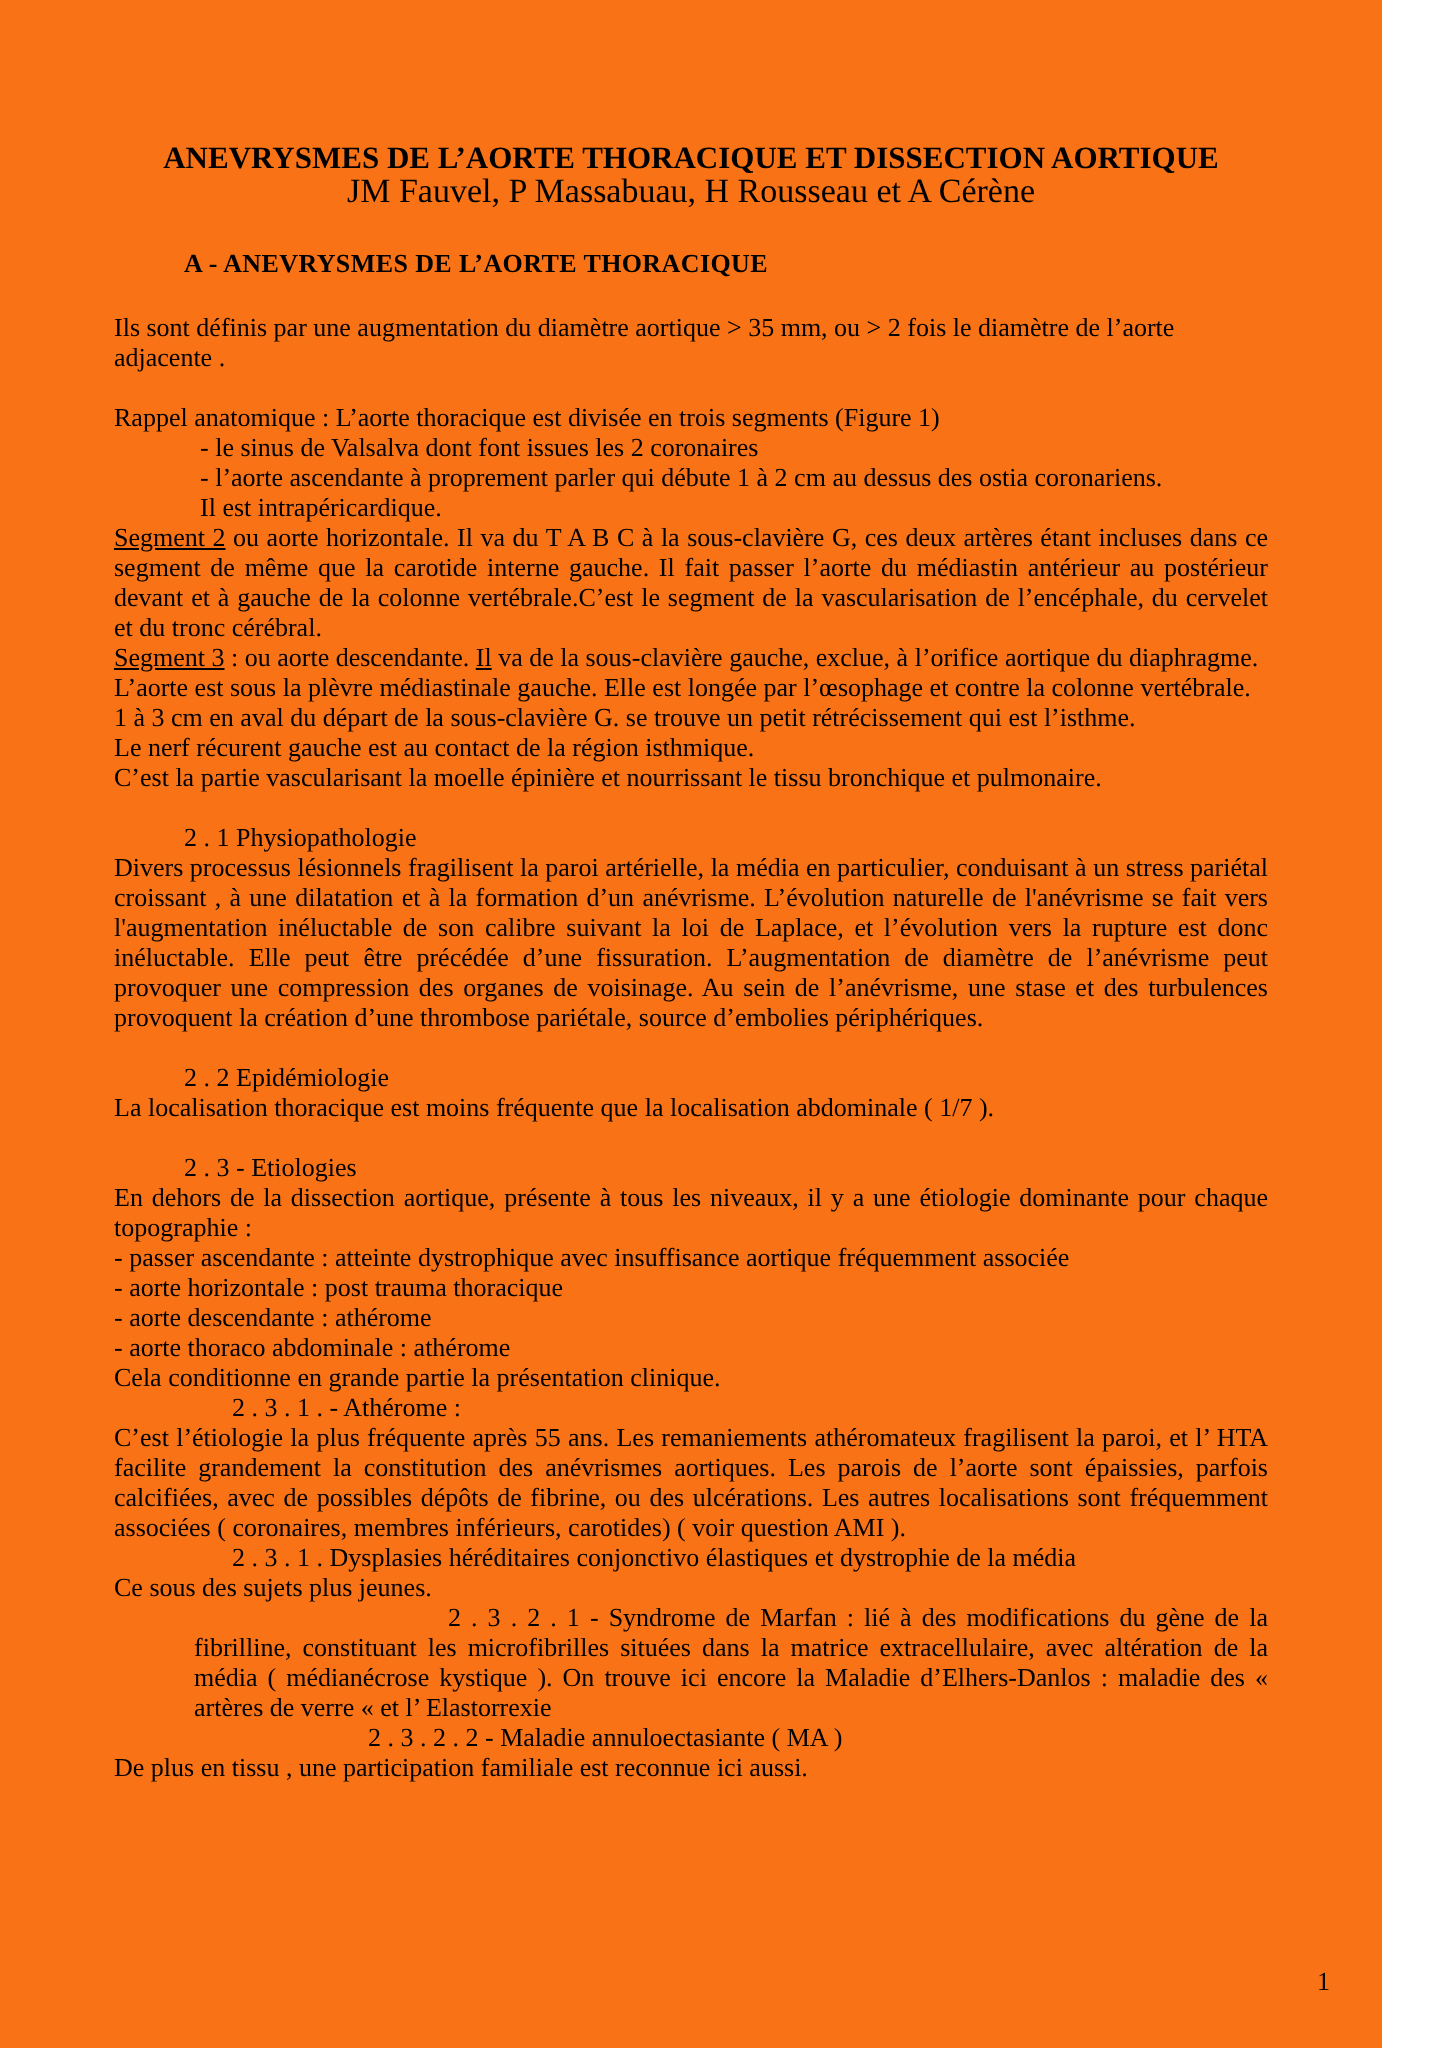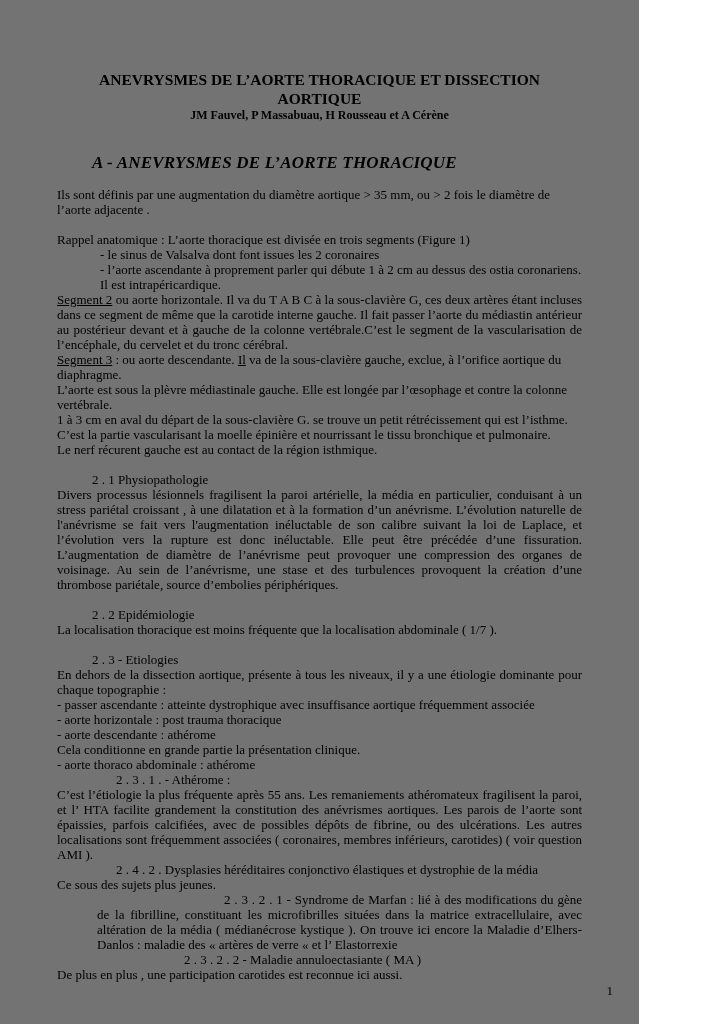--- a/index.html
+++ b/index.html
@@ -2,52 +2,51 @@
 <html><head>
 <meta charset="utf-8">
 <style>
   html, body {
     margin: 0;
     padding: 0;
     background: #ffffff;
   }
   .page {
     position: relative;
-    width: 639px;
+    width: 691px;
     height: 1024px;
-    background: #737373;
+    background: #f97316;
     overflow: hidden;
     color: #000000;
     font-family: "Liberation Serif", "DejaVu Serif", serif;
     font-size: 13px;
     line-height: 15px;
   }
   .content { margin: 0 57px; }
   p, h1, h2, h3, .line { margin: 0; padding: 0; font-size: inherit; line-height: inherit; }
   .doc-title {
     padding-top: 70px;
     text-align: center;
     font-weight: bold;
     font-size: 15.5px;
     line-height: 19px;
   }
   .authors {
     text-align: center;
-    font-size: 12px;
+    font-size: 17px;
     line-height: 14px;
-    font-weight: bold;
+    font-weight: normal;
   }
   .section-a {
-    margin-top: 31px;
+    margin-top: 19px;
     margin-left: 35px;
     font-weight: bold;
-    font-size: 17px;
+    font-size: 13px;
     line-height: 19px;
     letter-spacing: 0.2px;
-    font-style: italic;
   }
   .b { font-weight: bold; }
   .u { text-decoration: underline; }
   .mt1 { margin-top: 15px; }
   .just { text-align: justify; }
   .ind-dash { margin-left: 43px; }
   .ind1 { margin-left: 35px; }
   .ind2 { margin-left: 59px; }
   .ind3 { margin-left: 127px; }
   .marfan { text-indent: 127px; margin-left: 40px; }
@@ -72,47 +71,47 @@
 
     <div class="mt1">
       <div class="line">Rappel anatomique : L’aorte thoracique est divisée en trois segments (Figure 1)</div>
       <div class="line ind-dash">- le sinus de Valsalva dont font issues les 2 coronaires</div>
       <div class="line ind-dash">- l’aorte ascendante à proprement parler qui débute 1 à 2 cm au dessus des ostia coronariens.</div>
       <div class="line ind-dash">Il est intrapéricardique.</div>
       <p class="just"><span class="u">Segment 2</span><span> ou aorte horizontale. Il va du T A B C à la sous-clavière G, ces deux artères étant incluses dans ce segment de même que la carotide interne gauche. Il fait passer l’aorte du médiastin antérieur au postérieur devant et à gauche de la colonne vertébrale.C’est le segment de la vascularisation de l’encéphale, du cervelet et du tronc cérébral.</span></p>
       <p><span class="u">Segment 3</span><span> : ou aorte descendante. </span><span class="u">Il</span><span> va de la sous-clavière gauche, exclue, à l’orifice aortique du diaphragme.</span></p>
       <div class="line">L’aorte est sous la plèvre médiastinale gauche. Elle est longée par l’œsophage et contre la colonne vertébrale.</div>
       <div class="line">1 à 3 cm en aval du départ de la sous-clavière G. se trouve un petit rétrécissement qui est l’isthme.</div>
+      <div class="line">Le nerf récurent gauche est au contact de la région isthmique.</div>
       <div class="line">C’est la partie vascularisant la moelle épinière et nourrissant le tissu bronchique et pulmonaire.</div>
-      <div class="line">Le nerf récurent gauche est au contact de la région isthmique.</div>
     </div>
 
 
     <div class="line ind1 mt1">2 . 1 Physiopathologie</div>
     <p class="just">Divers processus lésionnels fragilisent la paroi artérielle, la média en particulier, conduisant à un stress pariétal croissant , à une dilatation et à la formation d’un anévrisme. L’évolution naturelle de l'anévrisme se fait vers l'augmentation inéluctable de son calibre suivant la loi de Laplace, et l’évolution vers la rupture est donc inéluctable. Elle peut être précédée d’une fissuration. L’augmentation de diamètre de l’anévrisme peut provoquer une compression des organes de voisinage. Au sein de l’anévrisme, une stase et des turbulences provoquent la création d’une thrombose pariétale, source d’embolies périphériques.</p>
 
     <div class="line ind1 mt1">2 . 2 Epidémiologie</div>
     <div class="line">La localisation thoracique est moins fréquente que la localisation abdominale ( 1/7 ).</div>
 
     <div class="line ind1 mt1">2 . 3  - Etiologies</div>
     <p class="just">En dehors de la dissection aortique, présente à tous les niveaux, il y a une étiologie dominante pour chaque topographie :</p>
     <div class="line">- passer ascendante : atteinte dystrophique avec insuffisance aortique fréquemment associée</div>
     <div class="line">- aorte horizontale :  post trauma thoracique</div>
     <div class="line">- aorte descendante : athérome</div>
+    <div class="line">- aorte thoraco abdominale : athérome</div>
     <div class="line">Cela conditionne en grande partie la présentation clinique.</div>
-    <div class="line">- aorte thoraco abdominale : athérome</div>
 
     <div class="line ind2">2 . 3 . 1 . - Athérome :</div>
     <p class="just">C’est l’étiologie la plus fréquente après 55 ans. Les remaniements athéromateux fragilisent la paroi, et l’ HTA facilite grandement la constitution des anévrismes aortiques. Les parois de l’aorte sont épaissies, parfois calcifiées, avec de possibles dépôts de fibrine, ou des ulcérations. Les autres localisations sont fréquemment associées ( coronaires, membres inférieurs, carotides) ( voir question AMI ).</p>
 
-    <div class="line ind2">2 . 4 . 2 .  Dysplasies héréditaires conjonctivo élastiques et dystrophie de la média</div>
+    <div class="line ind2">2 . 3 . 1 .  Dysplasies héréditaires conjonctivo élastiques et dystrophie de la média</div>
     <div class="line">Ce sous des sujets plus jeunes.</div>
 
     <p class="just marfan"><span>2 . 3 . 2 . 1 - Syndrome de Marfan : lié à des modifications du gène de la fibrilline,</span> <span>constituant les microfibrilles situées dans la matrice extracellulaire, avec altération de la média ( médianécrose kystique ). On trouve ici encore la Maladie d’Elhers-Danlos : maladie des «  artères de verre «  et l’ Elastorrexie</span></p>
 
     <div class="line ind3">2 . 3 . 2 . 2  - Maladie annuloectasiante ( MA )</div>
-    <div class="line">De plus en plus , une participation carotides est reconnue ici aussi.</div>
+    <div class="line">De plus en tissu , une participation familiale est reconnue ici aussi.</div>
 
 
   </div>
 
   <div class="pageno">1</div>
 </div>
 
 </body></html>

